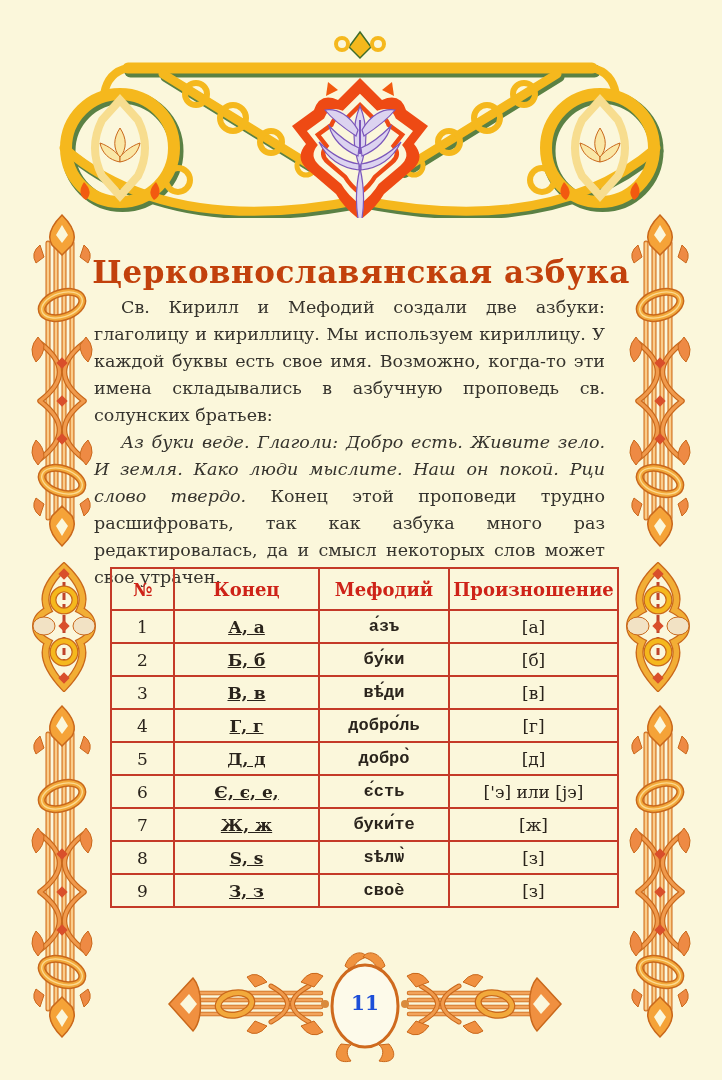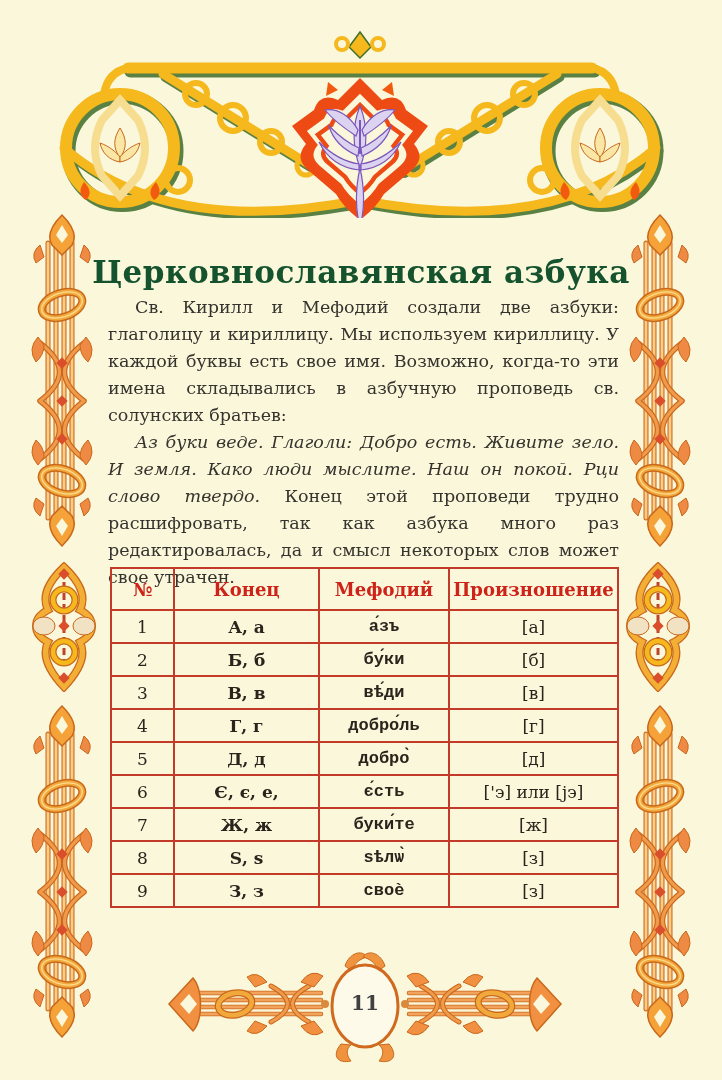--- a/index.html
+++ b/index.html
@@ -18,25 +18,25 @@
   .band-rt{left:624px;top:213px;width:72px;height:335px;}
   .band-rb{left:624px;top:704px;width:72px;height:335px;}
   .diamond-l{left:24px;top:562px;width:80px;height:130px;}
   .diamond-r{left:618px;top:562px;width:80px;height:130px;}
   .footer-orn{left:163px;top:950px;width:404px;height:116px;}
 
   .page-title{
     position:absolute;left:0;top:233px;width:100%;
     text-align:center;
     font-size:31px;font-weight:bold;
-    color:#14532d;
+    color:#c2410c;
     letter-spacing:0.5px;
   }
   .intro{
-    position:absolute;left:108px;top:294px;width:511px;
+    position:absolute;left:94px;top:294px;width:511px;
     font-size:17.5px;line-height:27px;
     text-align:justify;
   }
   .intro p{margin:0;text-indent:27px;}
   .intro .ital{font-style:italic;}
 
   table.alphabet{
     position:absolute;left:110px;top:567px;
     width:507px;
     border-collapse:collapse;
@@ -46,28 +46,28 @@
     border:2px solid #C43A28;
     text-align:center;vertical-align:middle;
     padding:0;
   }
   table.alphabet th{
     height:40px;
     font-size:18px;font-weight:bold;
     color:#CE2318;
   }
   table.alphabet td{height:31px;font-size:17px;color:#2A241C;}
-  td.c-letter{font-weight:bold;font-size:19px;}
+  td.c-letter{font-weight:bold;font-size:19px;text-decoration:underline;}
   td.c-name{font-family:Liberation Mono, monospace;font-weight:600;font-size:17px;}
   col.c0{width:63px;} col.c1{width:145px;} col.c2{width:130px;} col.c3{width:169px;}
 
   .page-number{
     position:absolute;left:341px;top:991px;width:48px;
     text-align:center;
-    font-size:20px;font-weight:bold;color:#404040;
+    font-size:20px;font-weight:bold;color:#1d4ed8;
   }
 </style>
 </head>
 <body>
 
 <div class="page">
 
   <svg class="orn headpiece" viewBox="0 0 664 188" aria-hidden="true">
     <defs>
       <path id="cusp" d="M332,48 L354,70 Q372,62 378,80 L400,96 L386,114 Q398,128 384,140 L356,164 Q348,178 332,190 Q316,178 308,164 L280,140 Q266,128 278,114 L264,96 L286,80 Q292,62 310,70 Z"></path>

